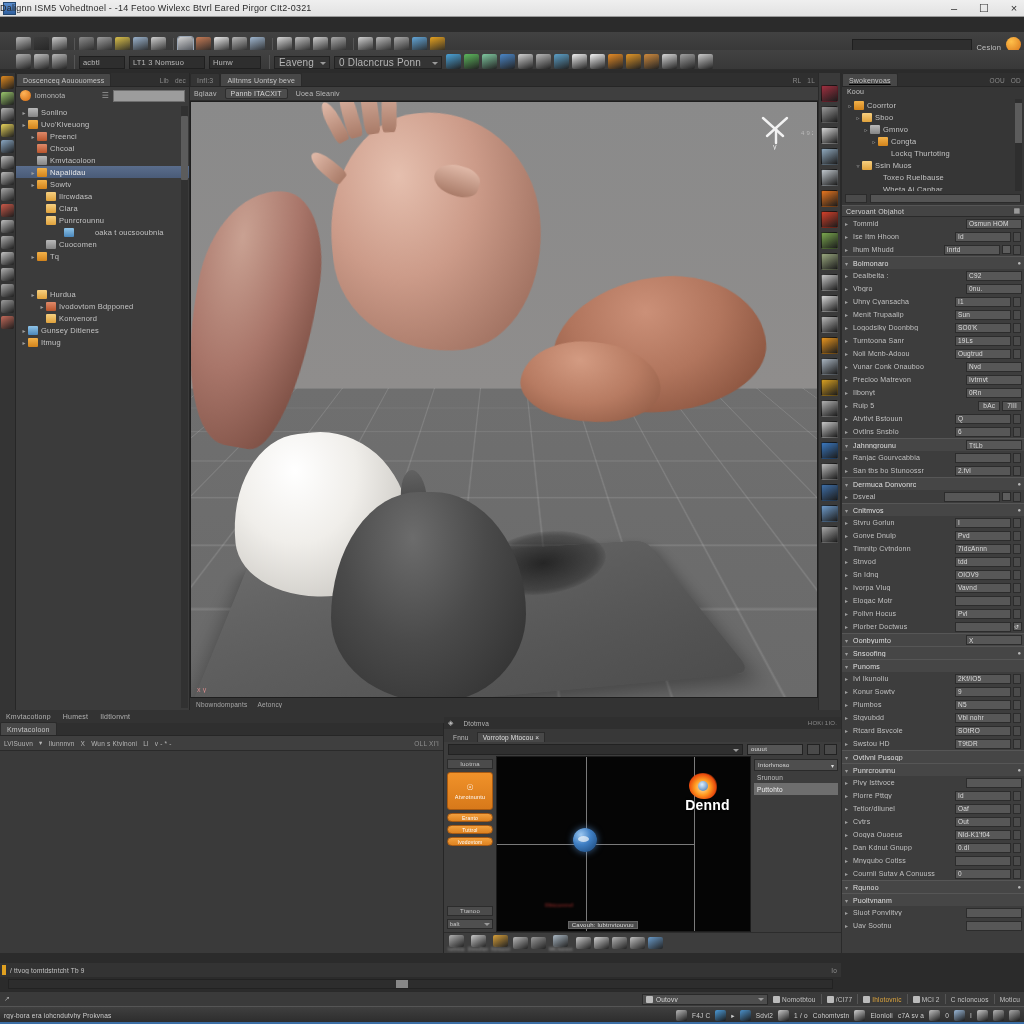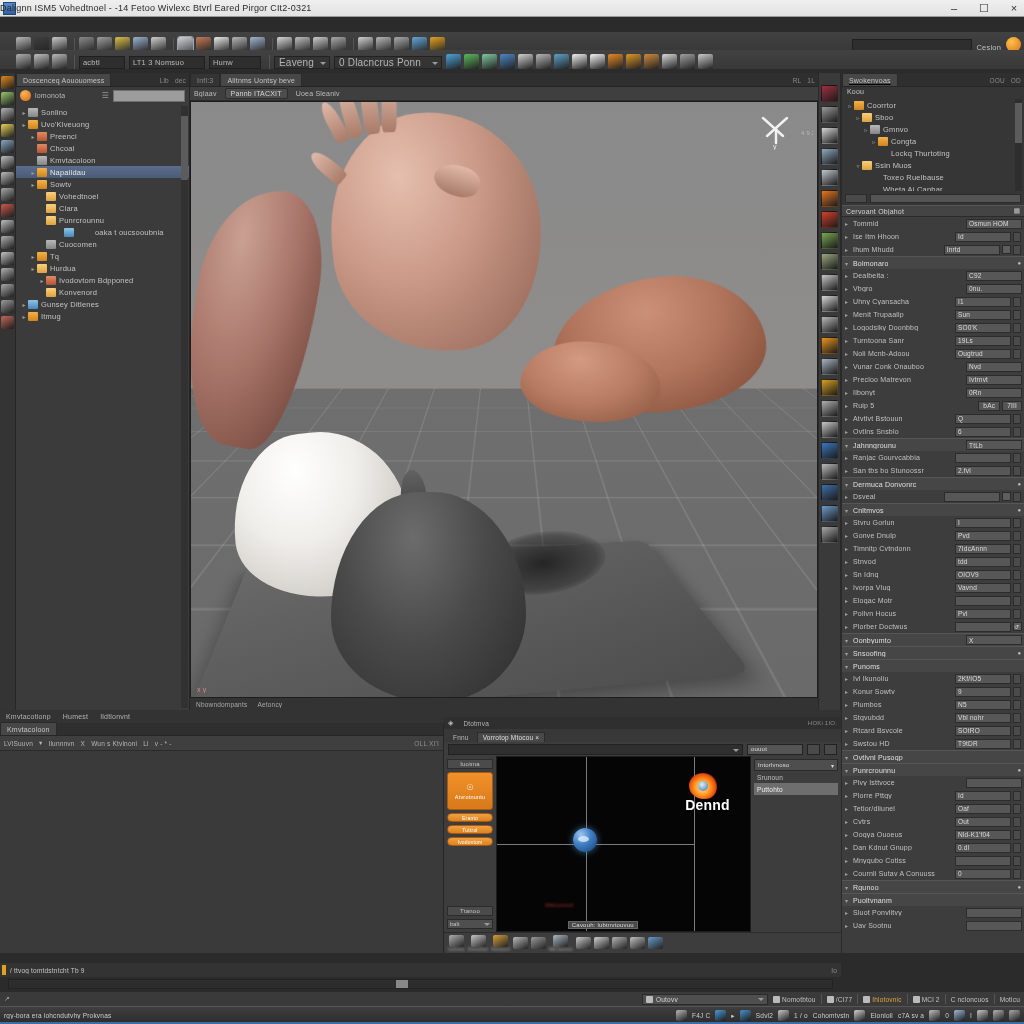--- a/index.html
+++ b/index.html
@@ -514,21 +514,21 @@
             <span class="bt">Napalidau</span>
           </div>
           <div class="tnode" style="padding-left: 13px;">
             <span class="tarrow">▸</span>
             <span class="ticon ic-folder"></span>
             <span class="bt">Sowtv</span>
           </div>
           <div class="tnode" style="padding-left: 22px;">
             <span class="tarrow"></span>
             <span class="ticon ic-folder2"></span>
-            <span class="bt">Vohedtnoel</span>
+            <span class="bt">Ilrcwdasa</span>
           </div>
           <div class="tnode" style="padding-left: 22px;">
             <span class="tarrow"></span>
             <span class="ticon ic-folder2"></span>
             <span class="bt">Clara</span>
           </div>
           <div class="tnode" style="padding-left: 22px;">
             <span class="tarrow"></span>
             <span class="ticon ic-folder2"></span>
             <span class="bt">Punrcrounnu</span>
@@ -541,21 +541,21 @@
           <div class="tnode" style="padding-left: 22px;">
             <span class="tarrow"></span>
             <span class="ticon ic-gray"></span>
             <span class="bt">Cuocomen</span>
           </div>
           <div class="tnode" style="padding-left: 13px;">
             <span class="tarrow">▸</span>
             <span class="ticon ic-folder"></span>
             <span class="bt">Tq</span>
           </div>
-          <div class="tnode" style="padding-left: 13px;">
+          <div class="tnode" style="padding-left: 13px; margin-top: 26px;">
             <span class="tarrow">▸</span>
             <span class="ticon ic-folder2"></span>
             <span class="bt">Hurdua</span>
           </div>
           <div class="tnode" style="padding-left: 22px;">
             <span class="tarrow">▸</span>
             <span class="ticon ic-red"></span>
             <span class="bt">Ivodovtom Bdpponed</span>
           </div>
           <div class="tnode" style="padding-left: 22px;">

